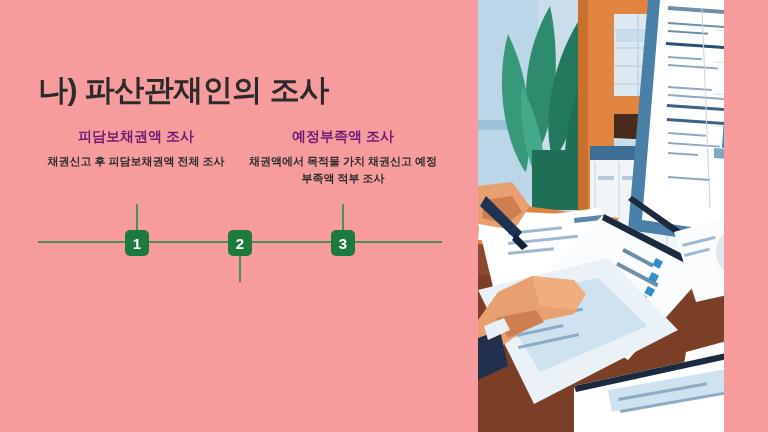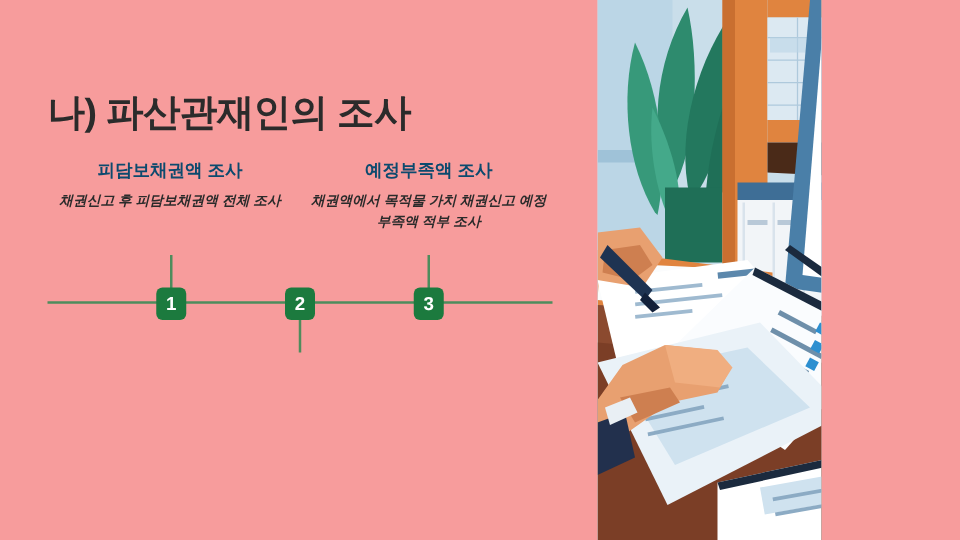--- a/index.html
+++ b/index.html
@@ -3,21 +3,21 @@
 <meta charset="utf-8">
 <style>
   * { margin:0; padding:0; box-sizing:border-box; }
   html,body { width:768px; height:432px; overflow:hidden; }
   body {
     font-family:"Liberation Sans","DejaVu Sans",sans-serif;
     background:#F79C9C;
   }
   #slide {
     position:relative;
-    width:657px; height:432px;
+    width:724px; height:432px;
     background:#F79C9C;
     overflow:hidden;
   }
 
   
   #left-panel {
     position:absolute; left:0; top:0;
     width:478px; height:432px;
     background:#F79C9C;
   }
@@ -66,30 +66,29 @@
   }
   #tl-stem-1 { left:136px; top:204px;  height:30px; }
   #tl-stem-2 { left:239px; top:252px;  height:30px; }
   #tl-stem-3 { left:342px; top:204px;  height:30px; }
 
   
   .tl-group { position:absolute; text-align:center; }
   .tl-heading {
     font-size:14px;
     font-weight:700;
-    color:#0c4a6e;
+    color:#701a75;
     margin-bottom:7px;
     white-space:nowrap;
   }
   .tl-desc {
     font-size:11px;
     font-weight:700;
     color:#2B2B2B;
     line-height:1.5;
-    font-style:italic;
   }
 
   #group-1 { left:37px;  top:128px; width:198px; }
   #group-3 { left:244px; top:128px; width:198px; }
   #group-2 { left:130px; top:283px; width:218px; }
 
   
   #illustration {
     position:absolute;
     left:478px; top:0;

